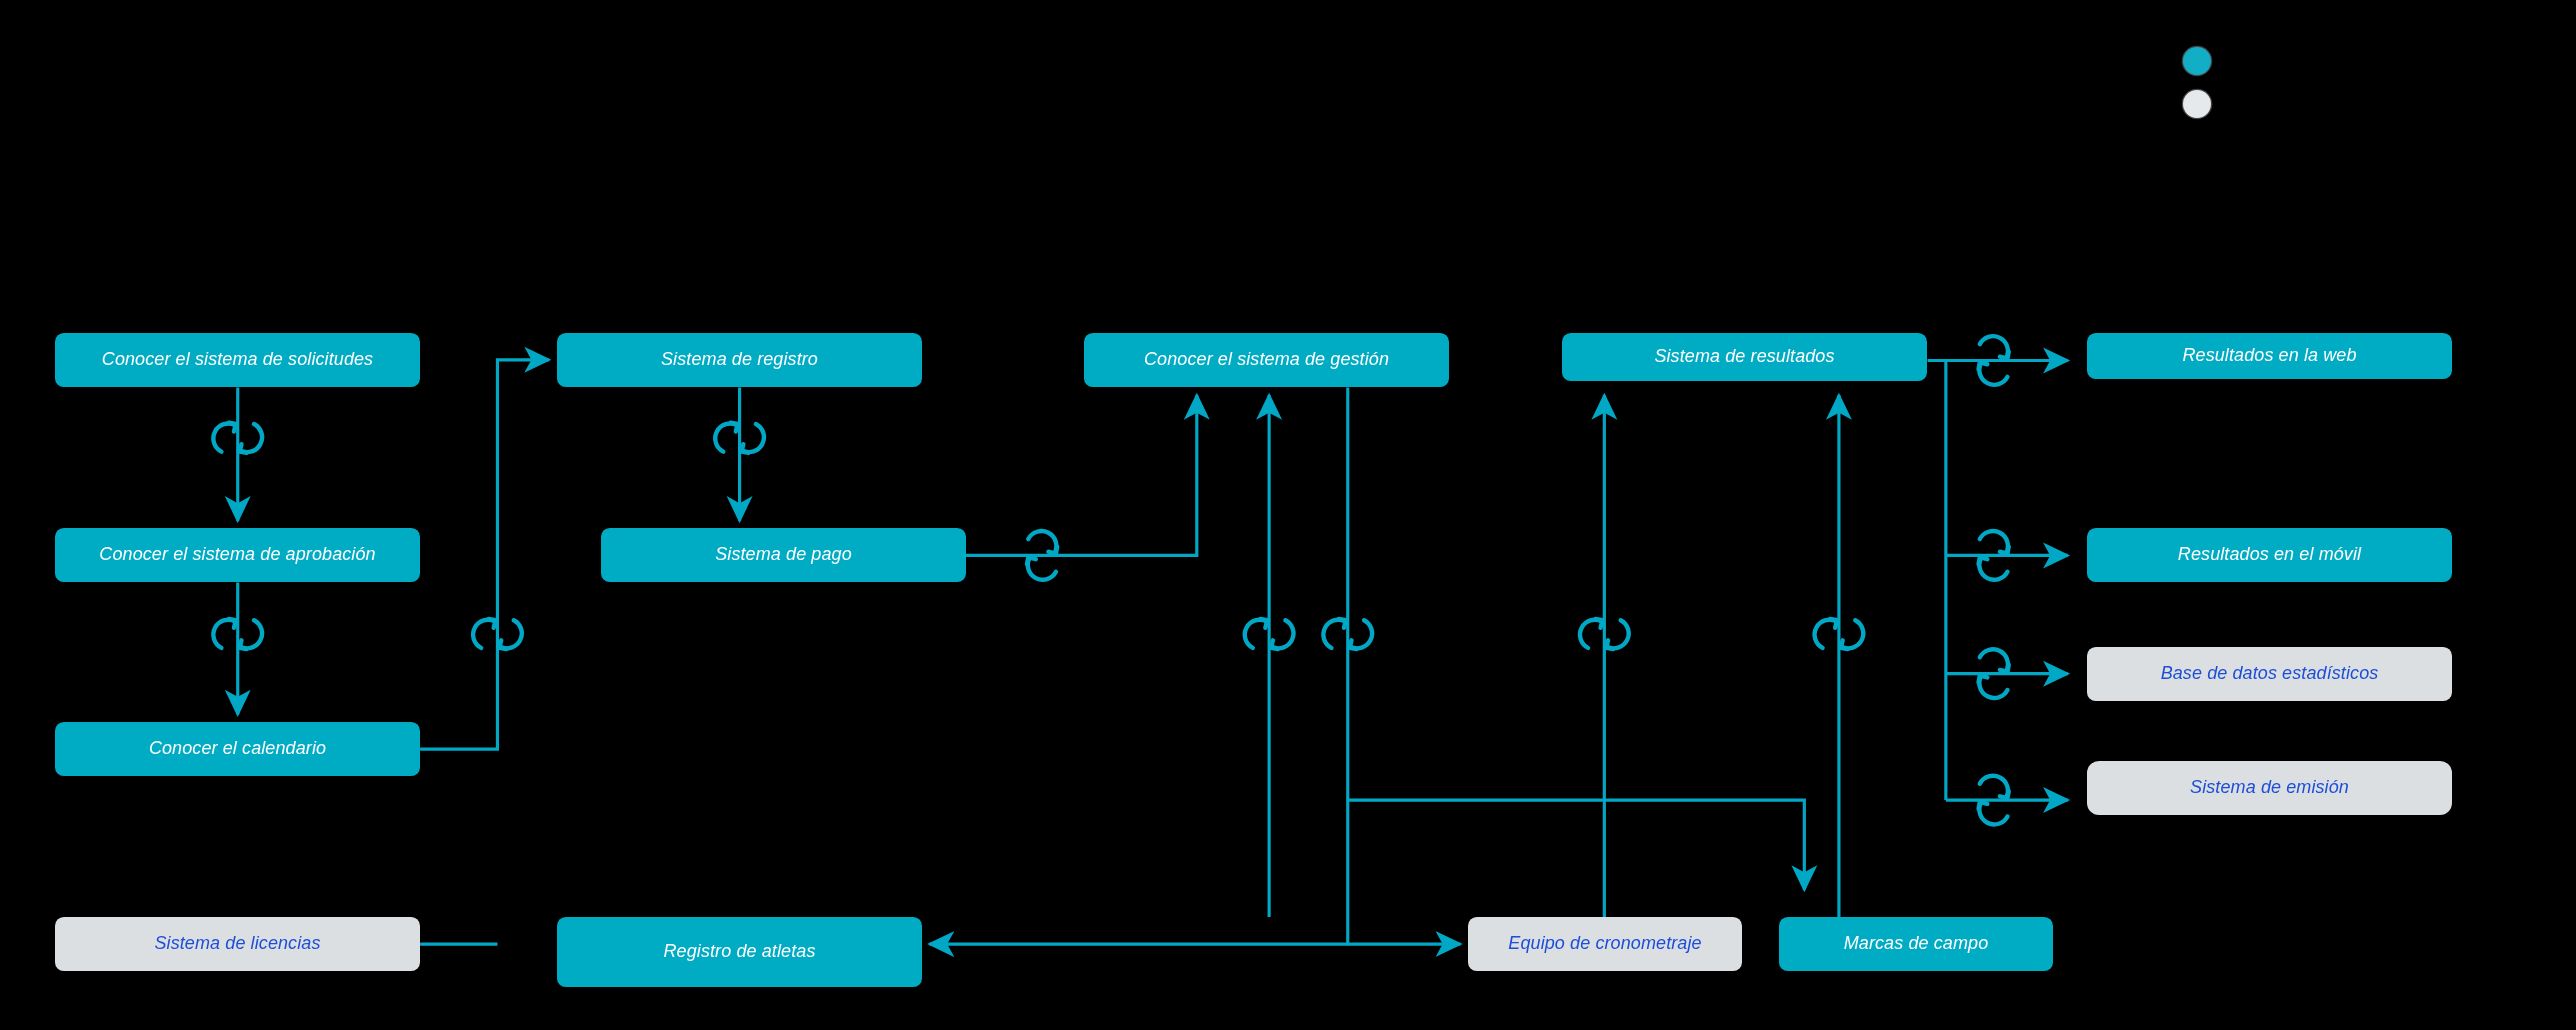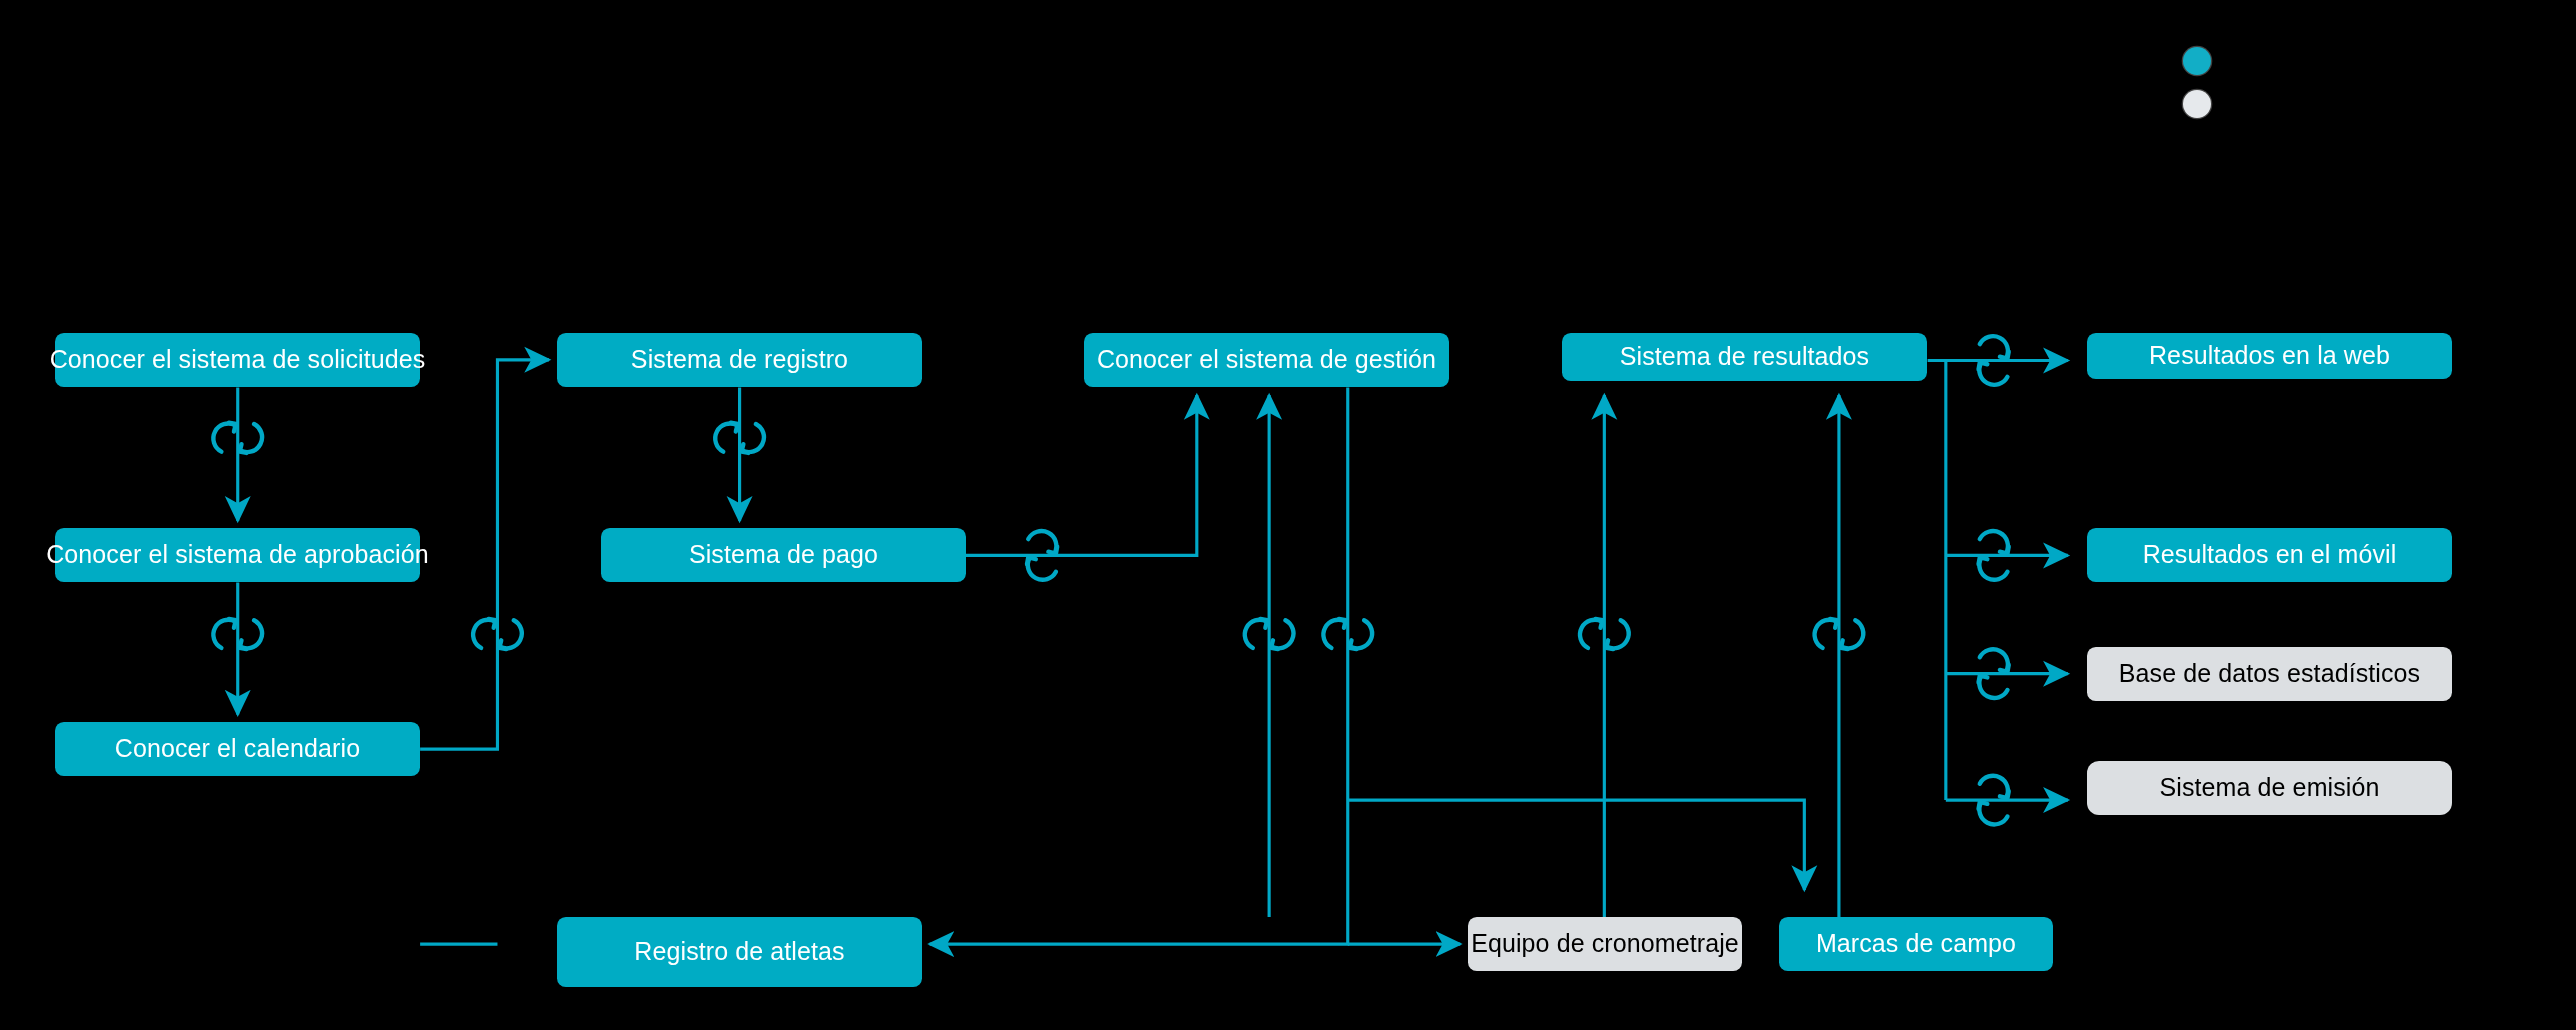--- a/index.html
+++ b/index.html
@@ -10,27 +10,28 @@
   }
   #stage{position:relative;width:2576px;height:1031px;background:#000;}
   svg#wires{position:absolute;left:0;top:0;width:2576px;height:1031px;}
   .node{
     position:absolute;
     display:flex;align-items:center;justify-content:center;
     border-radius:8.8px;
     text-align:center;
     box-sizing:border-box;
     padding:0 11.3px;
-    font-size:25px;
+    font-size:18px;
     letter-spacing:0.1px;
     line-height:1.1;
     white-space:nowrap;
+    font-style:italic;
   }
   .node.teal{background:#00ACC4;color:#ffffff;}
-  .node.gray{background:#dcdfe2;color:#000000;}
+  .node.gray{background:#dcdfe2;color:#1d4ed8;}
   .legend-dot{
     position:absolute;border-radius:50%;
     box-shadow:0 0 0 1.3px rgba(120,120,120,.55);
   }
   .legend-dot.teal{background:#12aec6;}
   .legend-dot.gray{background:#e6e9ec;}
 </style>
 </head>
 <body>
 
@@ -115,20 +116,23 @@
     </div>
 
   <div class="node teal" style="left:55px;top:528px;width:365px;height:54px;">
       <span>Conocer el sistema de aprobación</span>
     </div>
 
   <div class="node teal" style="left:55px;top:722px;width:365px;height:54px;">
       <span>Conocer el calendario</span>
     </div>
 
+  <div class="node gray" style="left:55px;top:917px;width:365px;height:54px;">
+      <span>Sistema de licencias</span>
+    </div>
 
   <div class="node teal" style="left:557px;top:333px;width:365px;height:54px;">
       <span>Sistema de registro</span>
     </div>
 
   <div class="node teal" style="left:557px;top:528px;width:365px;height:54px;margin-left:44px;">
       <span>Sistema de pago</span>
     </div>
 
   <div class="node teal" style="left:557px;top:917px;width:365px;height:70px;">

